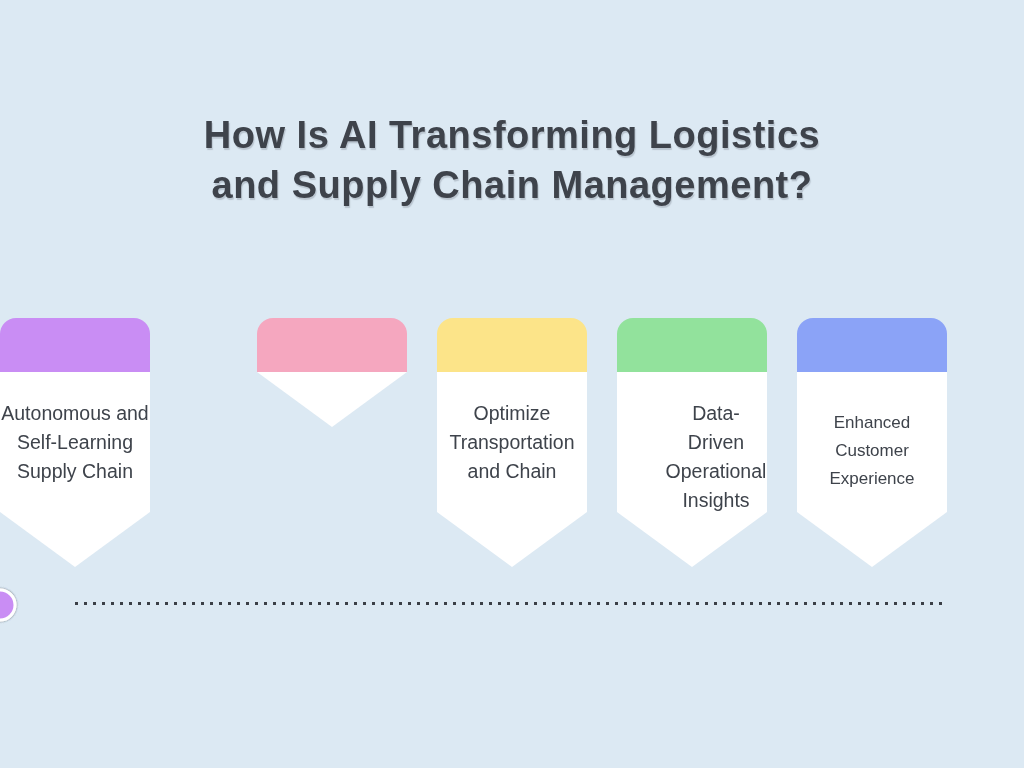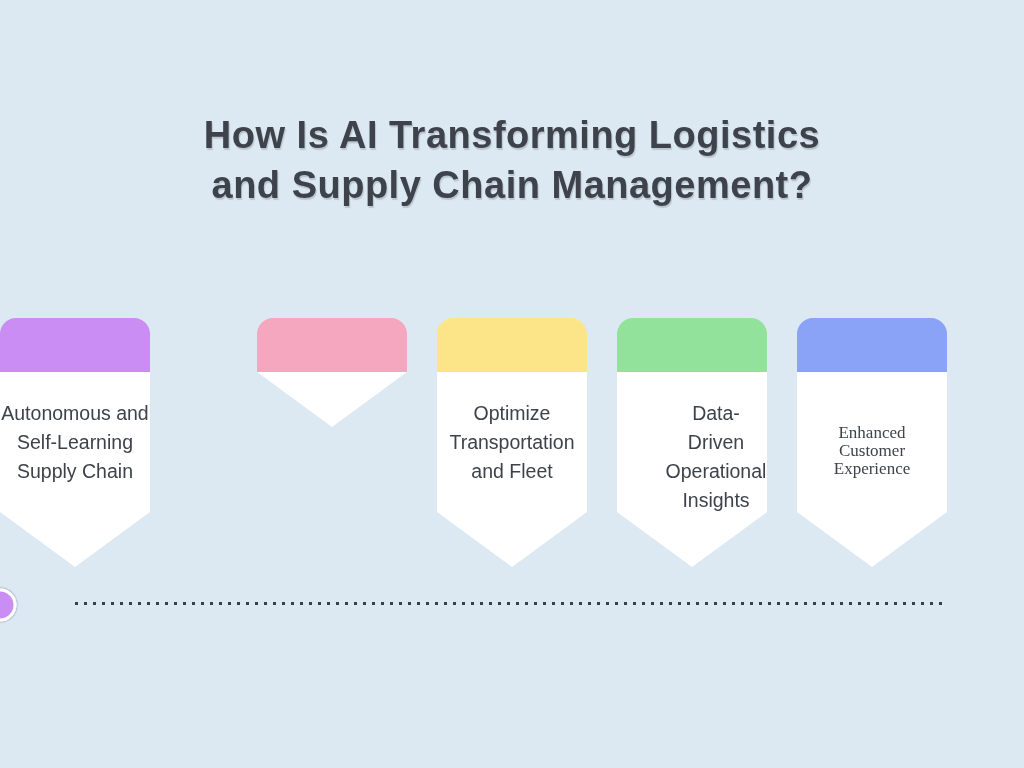--- a/index.html
+++ b/index.html
@@ -64,22 +64,21 @@
     text-align: center;
     font-size: 19.5px;
     line-height: 29px;
     white-space: pre-line;
   }
 
   .card:nth-of-type(4) .card-label { transform: translateY(15px); margin-left: 48px; }
   .card:nth-of-type(5) .card-label {
     transform: translateY(9px);
     font-size: 17px;
-    line-height: 18px;
-    font-family: Liberation Serif, serif;
+    line-height: 28px;
   }
 
   .card-point {
     width: 0;
     height: 0;
     border-left: 75px solid transparent;
     border-right: 75px solid transparent;
     border-top: 55px solid #ffffff;
   }
 
@@ -119,21 +118,21 @@
   <div class="card">
     <div class="card-header" style="background-color: rgb(245, 167, 191);"></div>
     <div class="card-point"></div>
   </div>
 
   <div class="card">
     <div class="card-header" style="background-color: rgb(252, 228, 137);"></div>
     <div class="card-body">
       <div class="card-label">Optimize
 Transportation
-and Fleet</div>
+and Chain</div>
     </div>
     <div class="card-point"></div>
   </div>
 
   <div class="card">
     <div class="card-header" style="background-color: rgb(146, 226, 156);"></div>
     <div class="card-body">
       <div class="card-label">Data-Driven
 Operational
 Insights</div>

